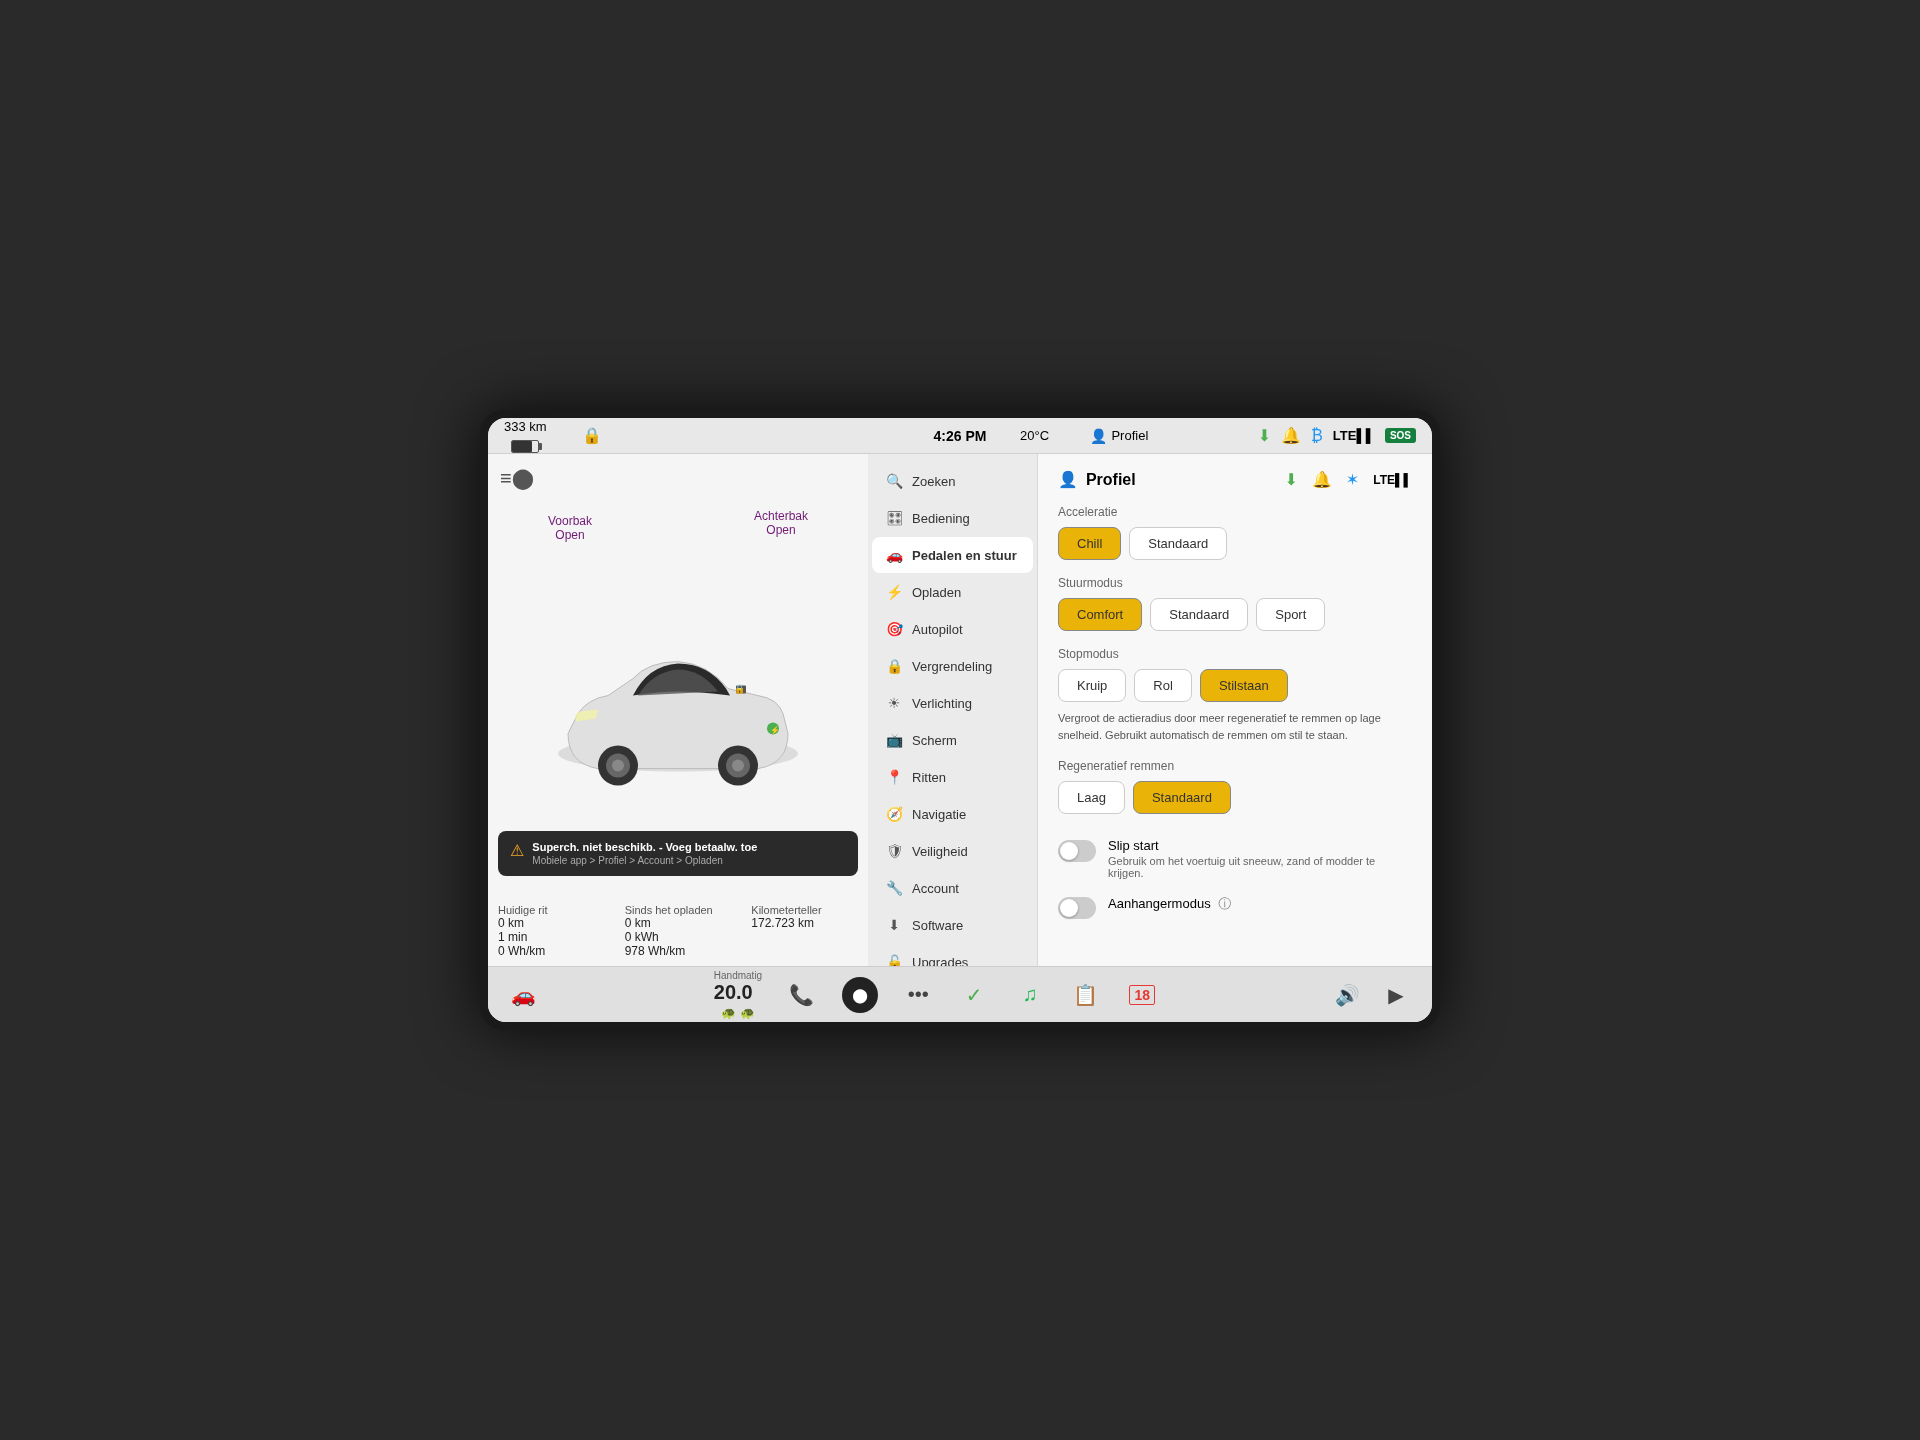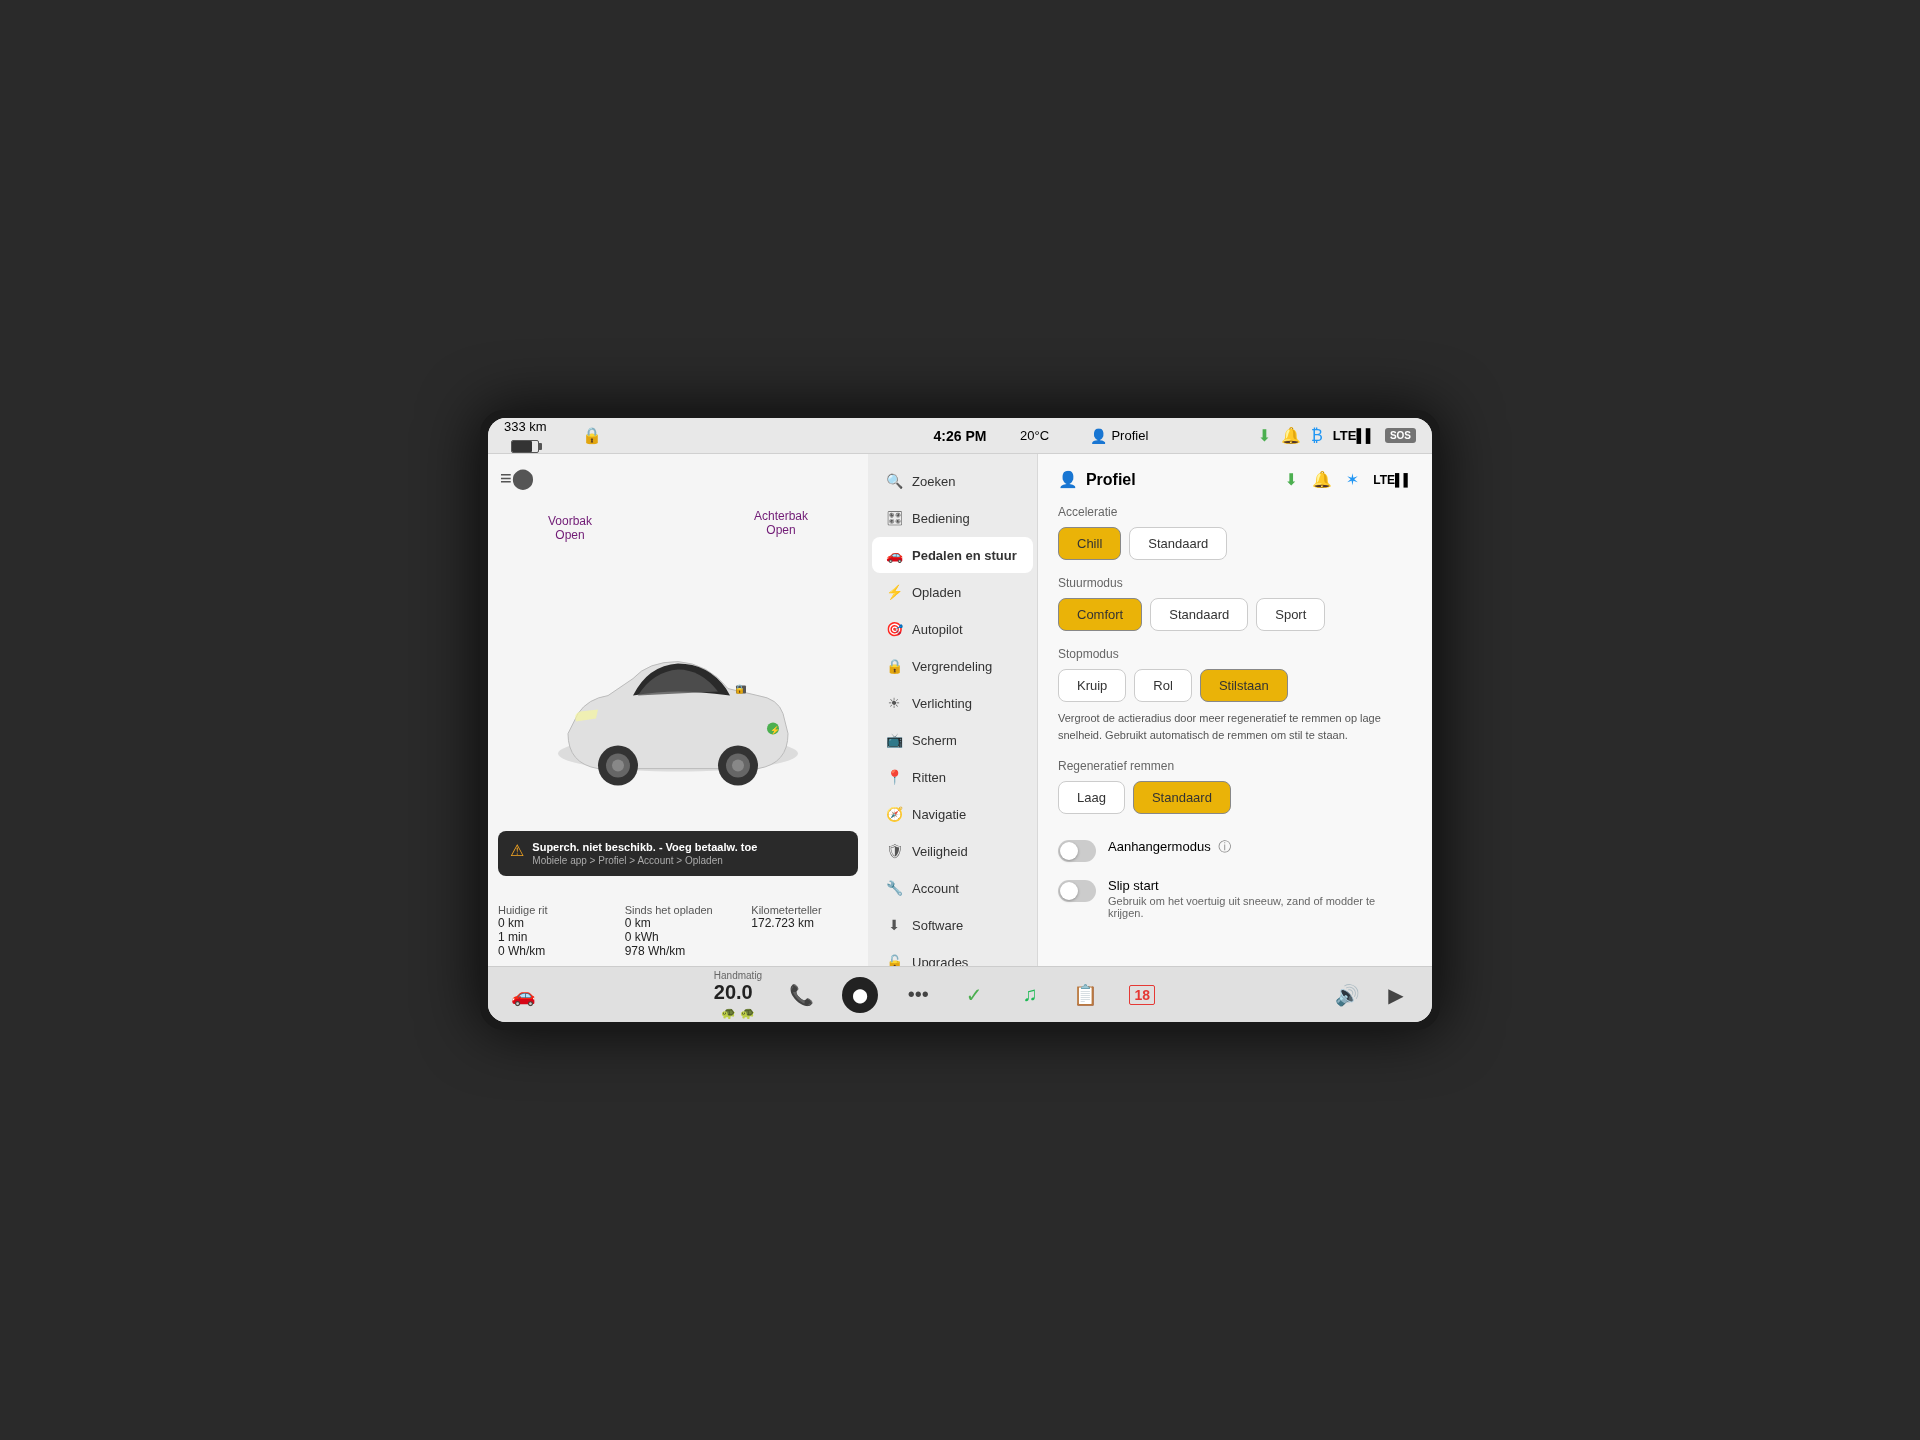--- a/index.html
+++ b/index.html
@@ -78,21 +78,21 @@
       margin-left: auto;
       margin-right: auto;
     }
     .status-icons-right {
       display: flex;
       align-items: center;
       gap: 10px;
       margin-left: auto;
     }
     .sos-badge {
-      background: #737373;
+      background: #15803d;
       color: white;
       font-size: 10px;
       font-weight: 700;
       padding: 2px 5px;
       border-radius: 3px;
     }
     
     .main-content {
       display: flex;
       flex: 1;
@@ -578,32 +578,32 @@
           <div class="section-label">Regeneratief remmen</div>
           <div class="button-group">
             <button class="btn">Laag</button>
             <button class="btn selected">Standaard</button>
           </div>
         </div>
 
         <div class="toggle-row">
           <div class="toggle"></div>
           <div>
+            <div class="toggle-label">Slip start</div>
+            <div class="toggle-sub">Gebruik om het voertuig uit sneeuw, zand of modder te krijgen.</div>
+          </div>
+        </div>
+
+        <div class="toggle-row">
+          <div class="toggle"></div>
+          <div>
             <div class="toggle-label">
               <span>Aanhangermodus</span>
               <span style="color:#888;margin-left:4px;">ⓘ</span>
             </div>
-          </div>
-        </div>
-
-        <div class="toggle-row">
-          <div class="toggle"></div>
-          <div>
-            <div class="toggle-label">Slip start</div>
-            <div class="toggle-sub">Gebruik om het voertuig uit sneeuw, zand of modder te krijgen.</div>
           </div>
         </div>
       </div>
     </div>
 
     <div class="taskbar">
       <div class="taskbar-left">
         <div class="taskbar-icon">🚗</div>
       </div>
       <div class="taskbar-center">

